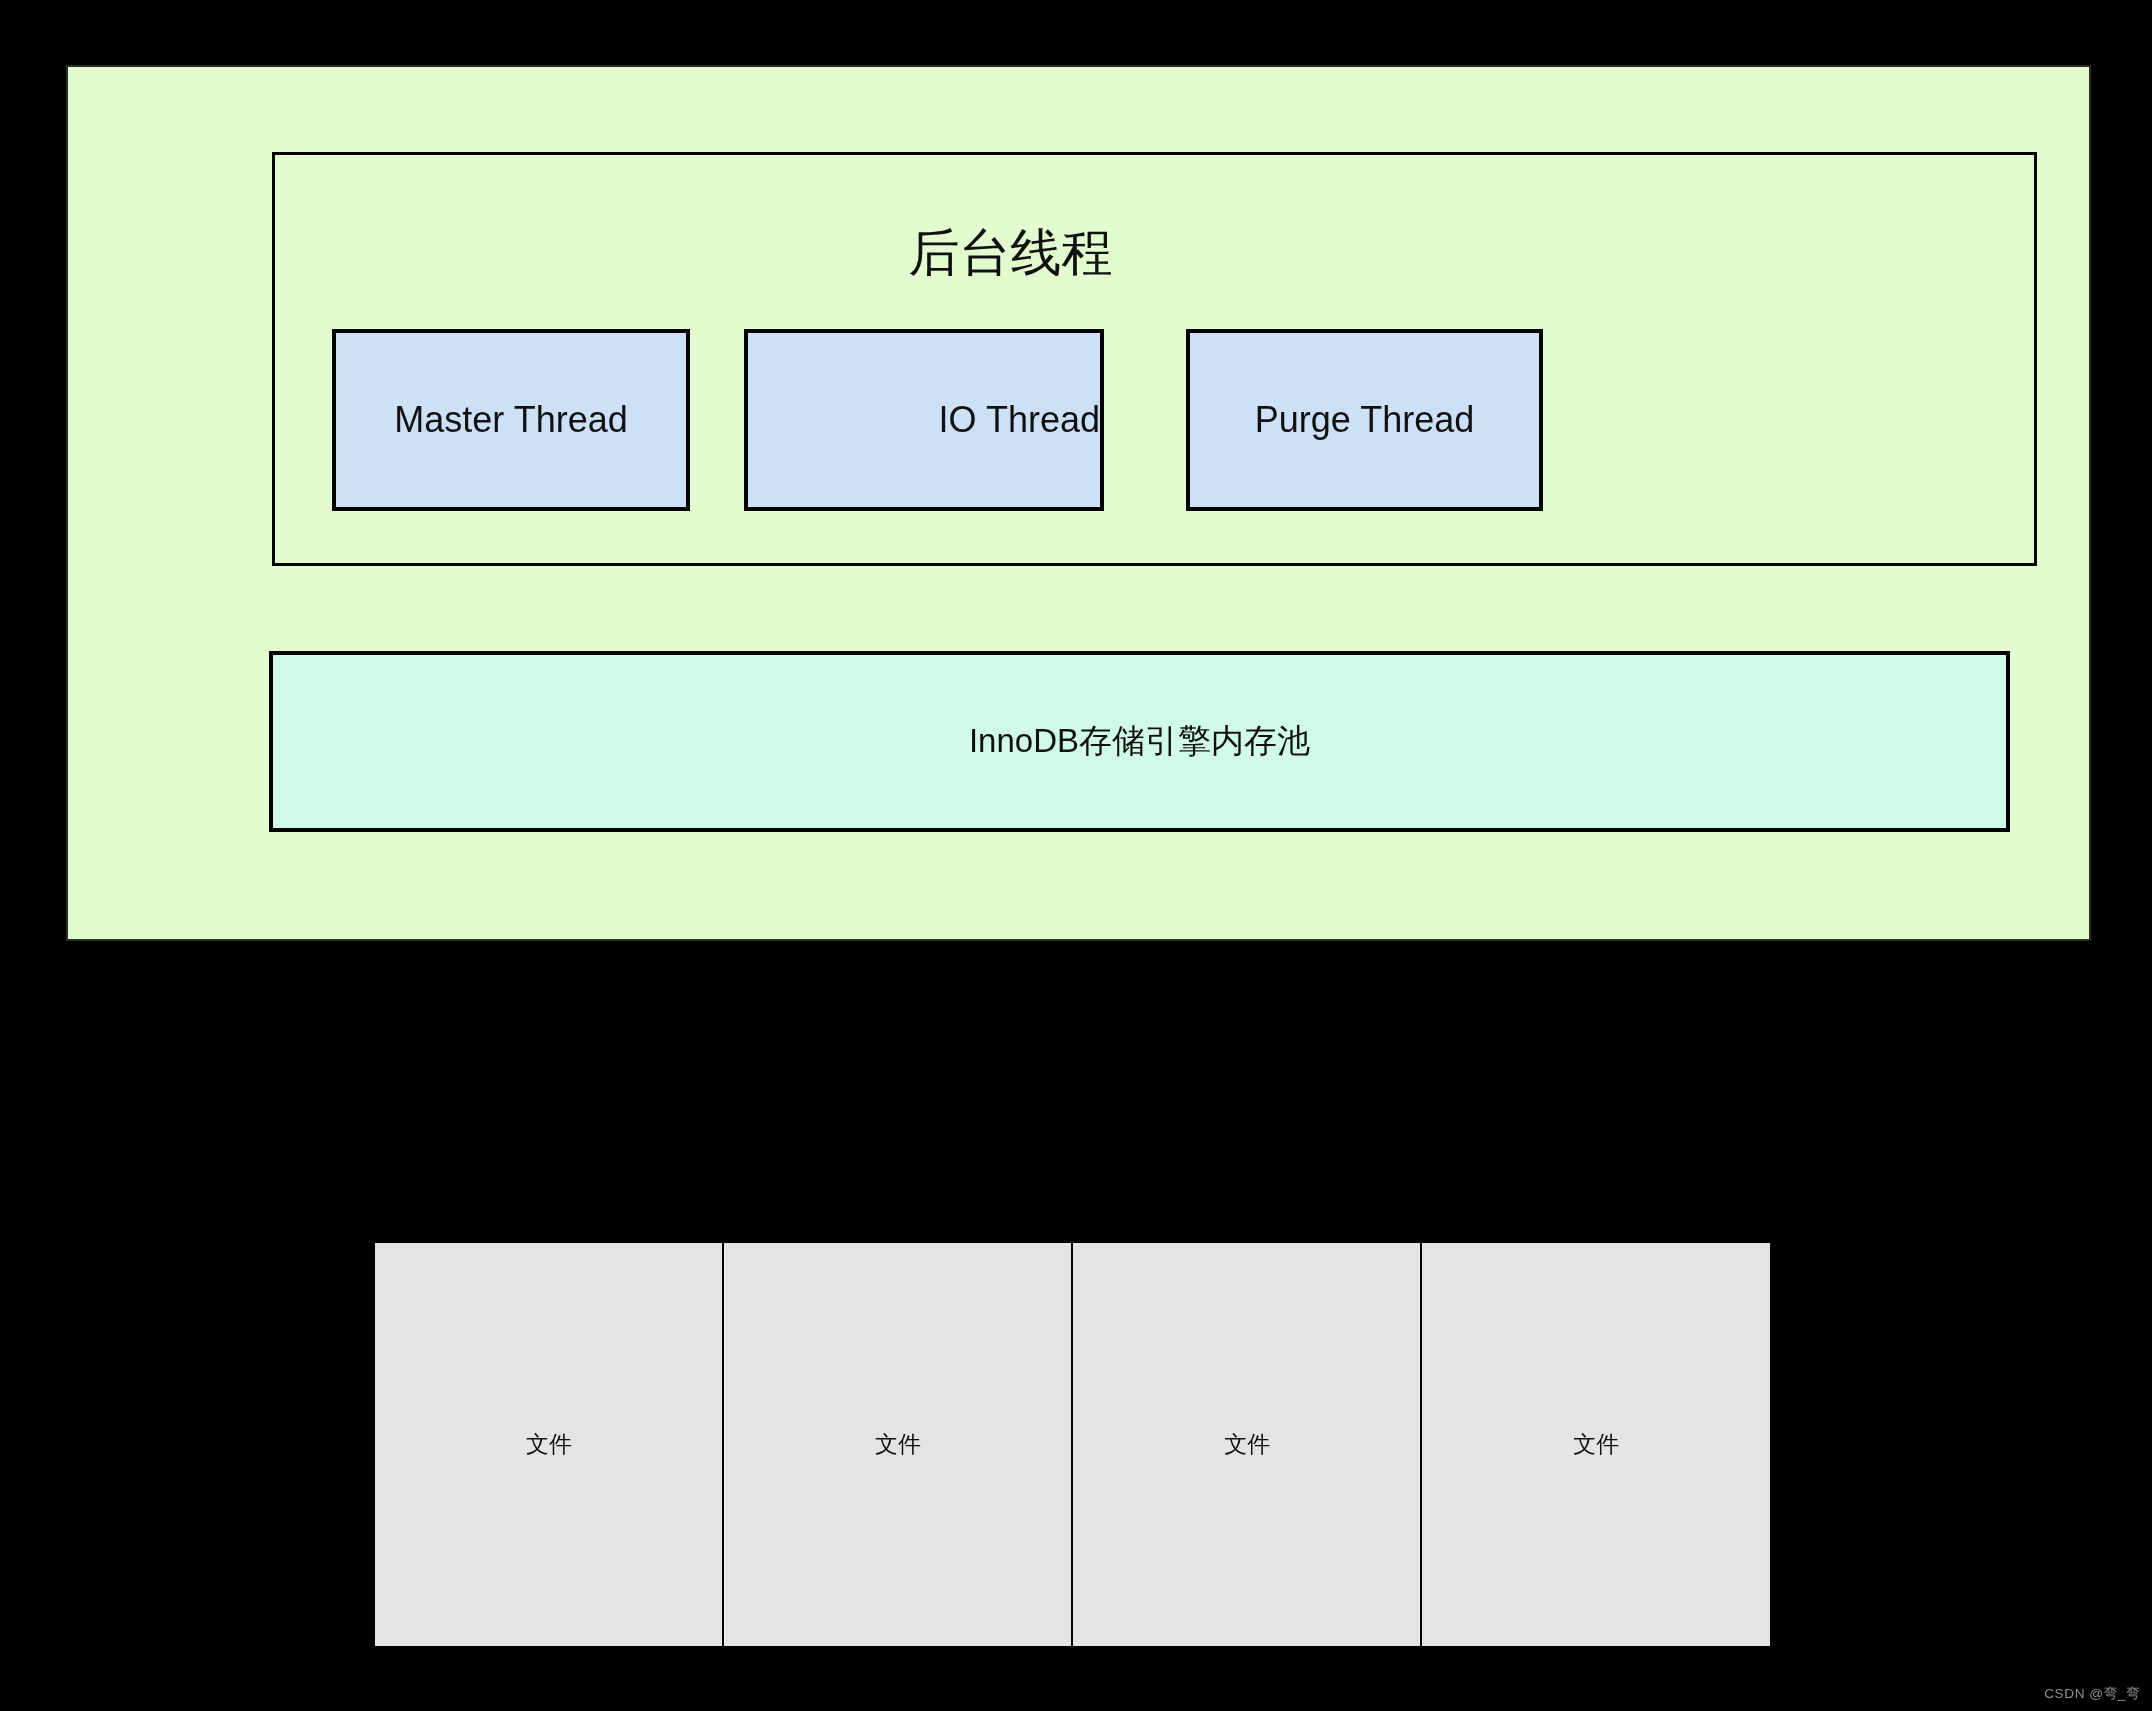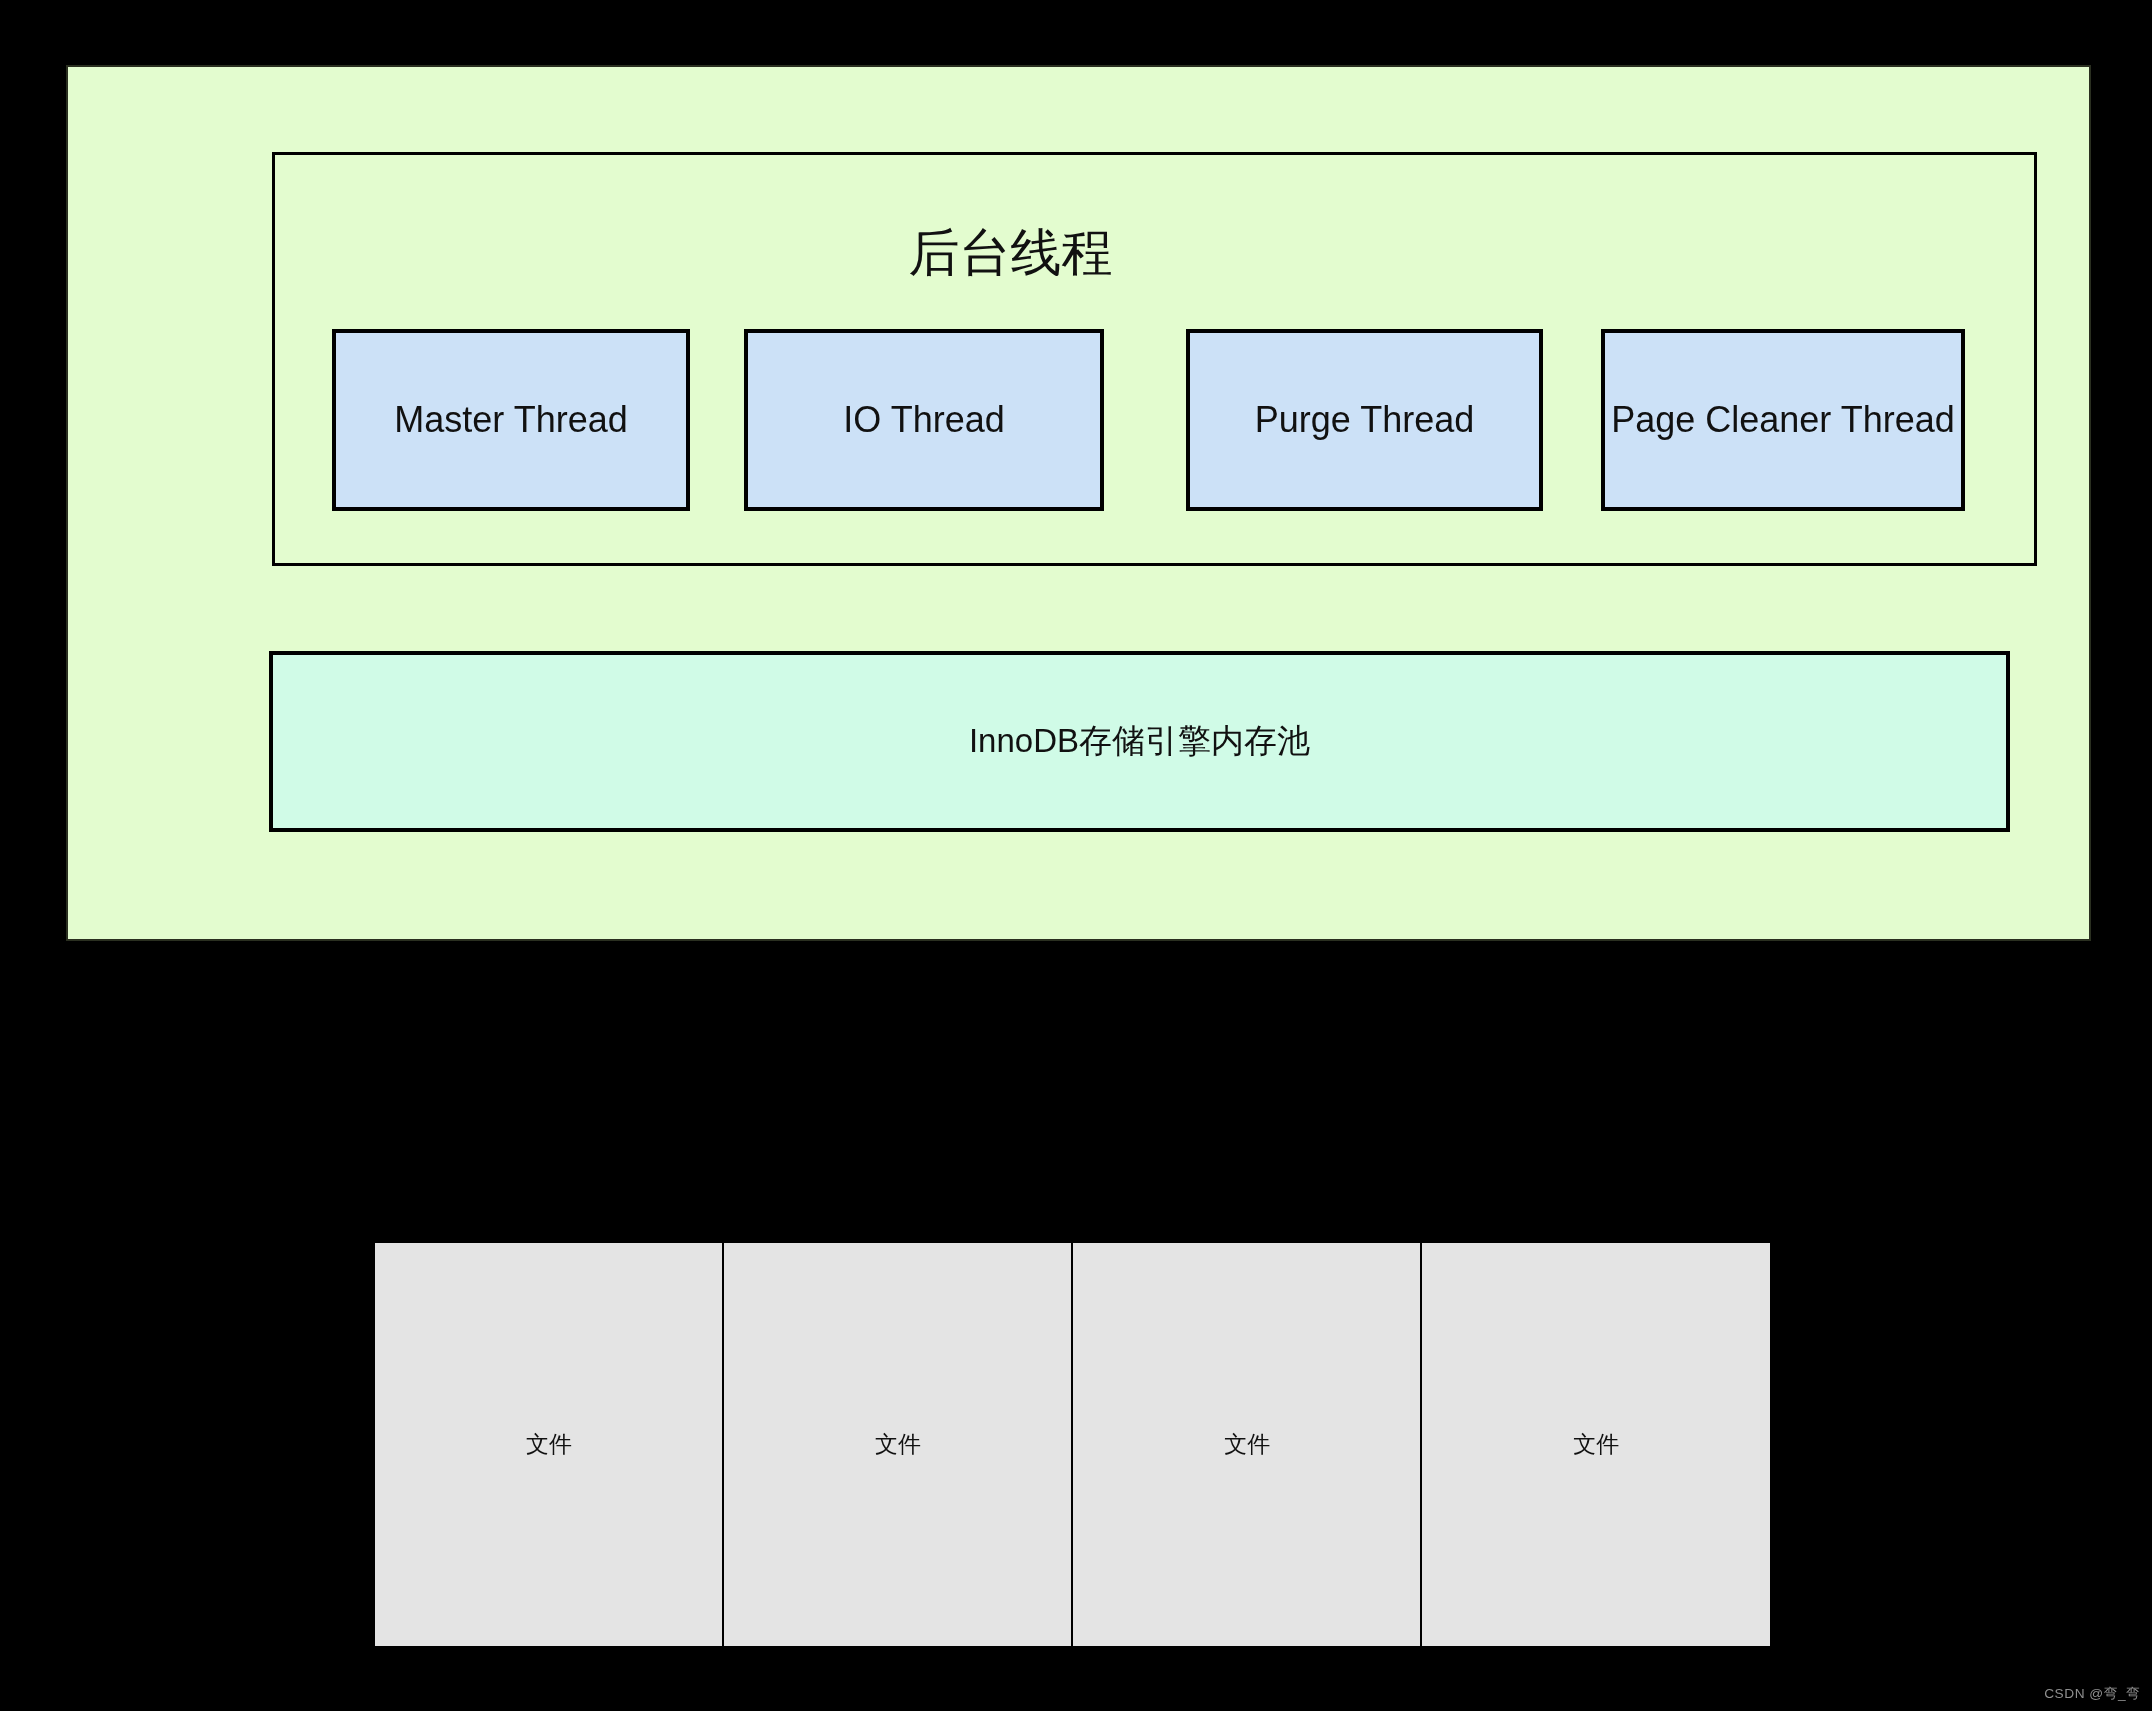--- a/index.html
+++ b/index.html
@@ -44,21 +44,21 @@
     height: 182px;
     background: var(--thread-bg, #cce1f7);
     border: 4.9px solid var(--border, #000);
     display: flex;
     align-items: center;
     justify-content: center;
     font-size: 36px;
     white-space: nowrap;
   }
   .t1 { left: 57px;   width: 358px; }
-  .t2 { left: 469px;  width: 360px; }
+  .t2 { left: 469px;  width: 360px; justify-content: flex-end; }
   .t3 { left: 911px;  width: 357px; }
   .t4 { left: 1326px; width: 364px; }
   
   .memory-pool {
     position: absolute;
     left: 201px; top: 584px;
     width: 1741px; height: 181px;
     background: var(--pool-bg, #d0fbe7);
     border: 4.9px solid var(--border, #000);
     display: flex;
@@ -104,23 +104,20 @@
 
       <div class="thread-box t1">
         <span>Master Thread</span>
       </div>
       <div class="thread-box t2">
         <span>IO Thread</span>
       </div>
       <div class="thread-box t3">
         <span>Purge Thread</span>
       </div>
-      <div class="thread-box t4">
-        <span>Page Cleaner Thread</span>
-      </div>
     </div>
 
     <div class="memory-pool">
       <span>InnoDB存储引擎内存池</span>
     </div>
 
   </div>
 
   <div class="files-row">
     <div class="file-box">

